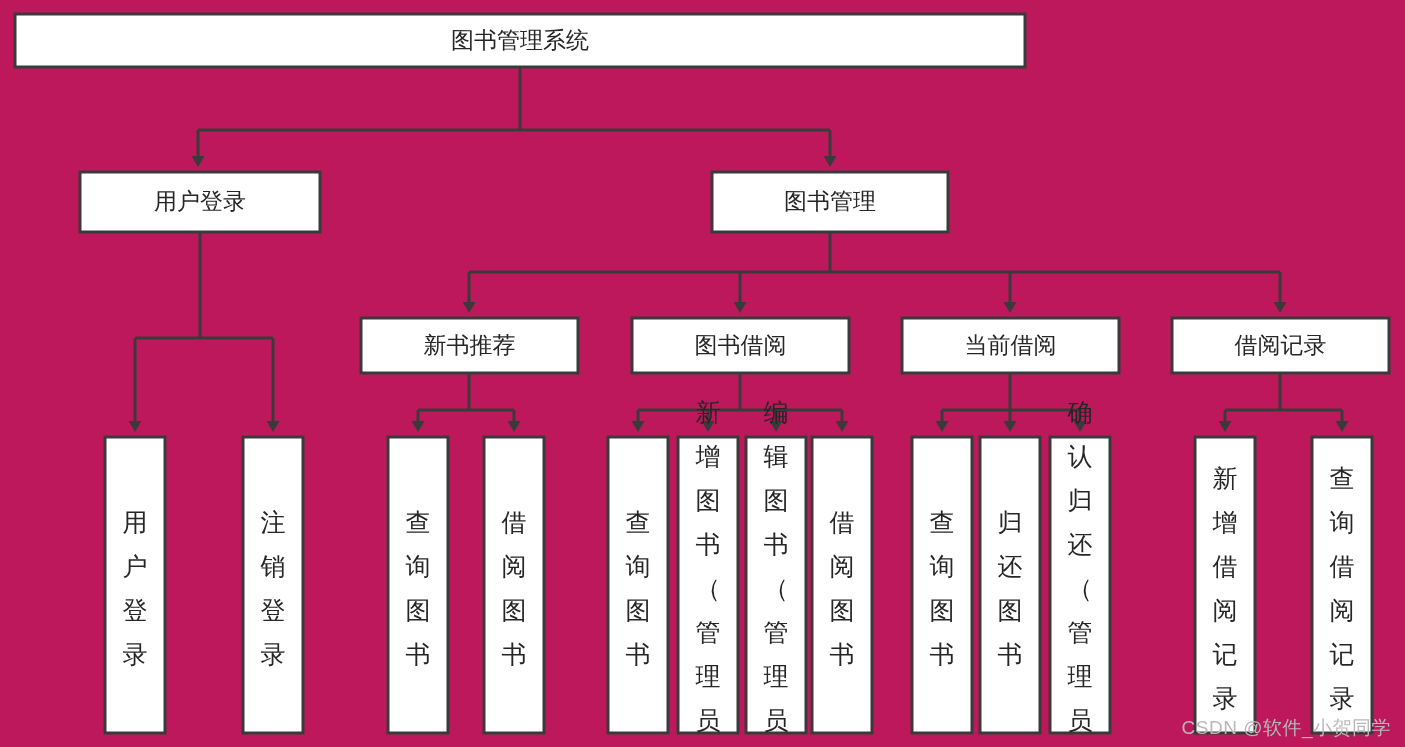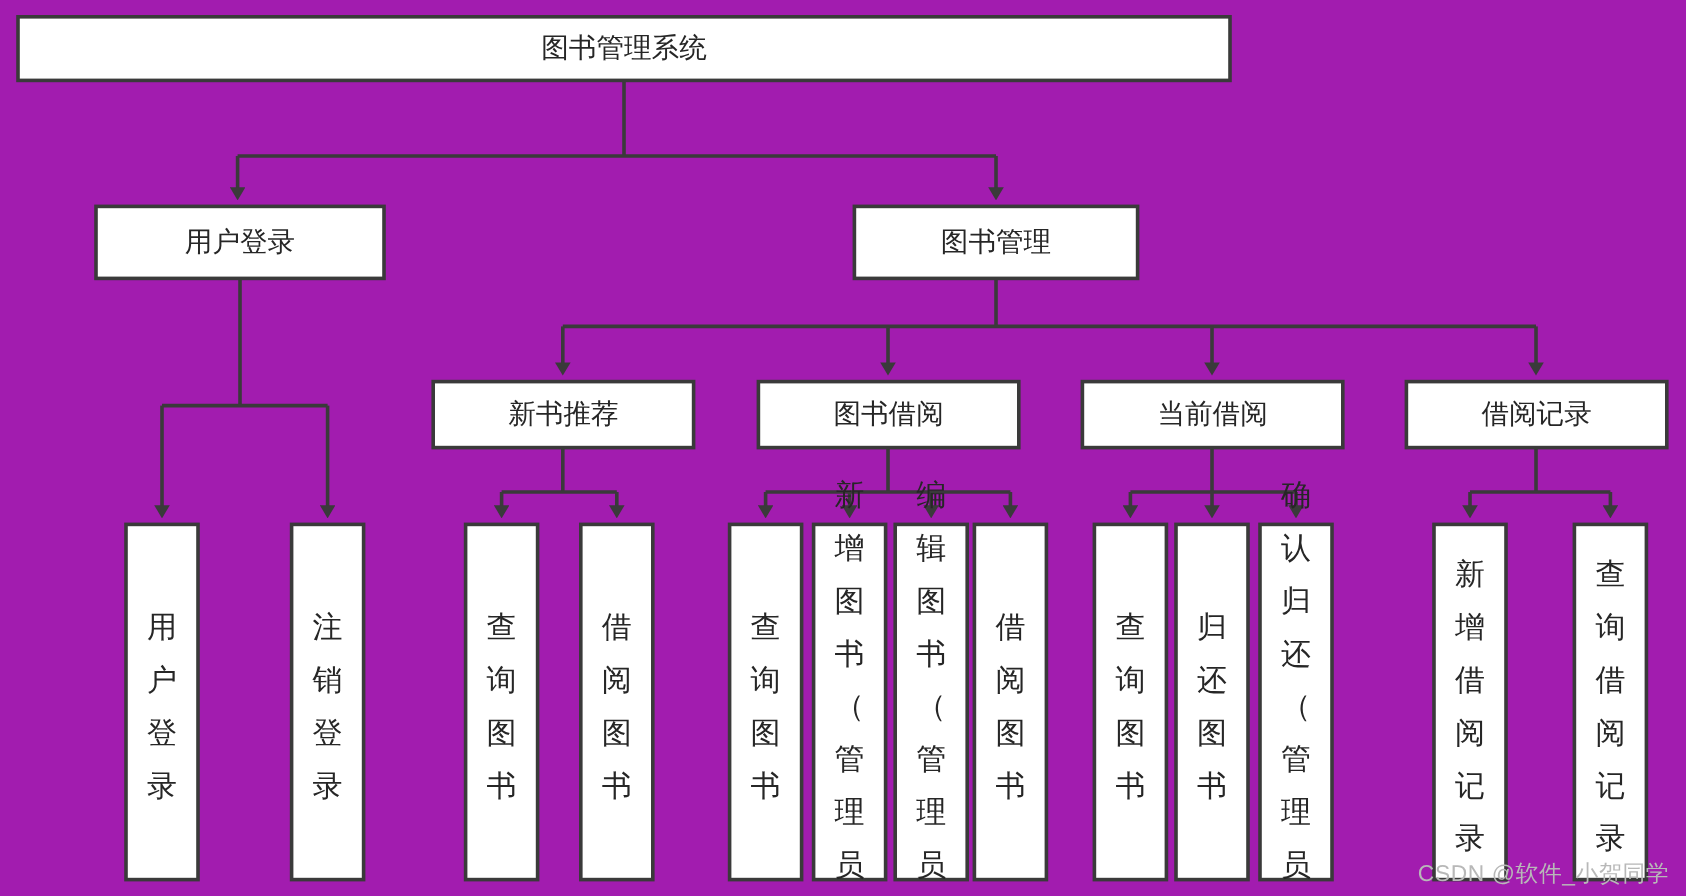--- a/index.html
+++ b/index.html
@@ -7,21 +7,21 @@
     padding: 0;
     background: #ffffff;
   }
   body {
     font-family: "Liberation Sans", "DejaVu Sans", sans-serif;
   }
   #diagram-root {
     position: relative;
     width: 1405px;
     height: 747px;
-    background: #a21caf;
+    background: #be185d;
     overflow: hidden;
   }
   svg#tree-svg {
     position: absolute;
     left: 0;
     top: 0;
     width: 1405px;
     height: 747px;
   }
   .node-box {

